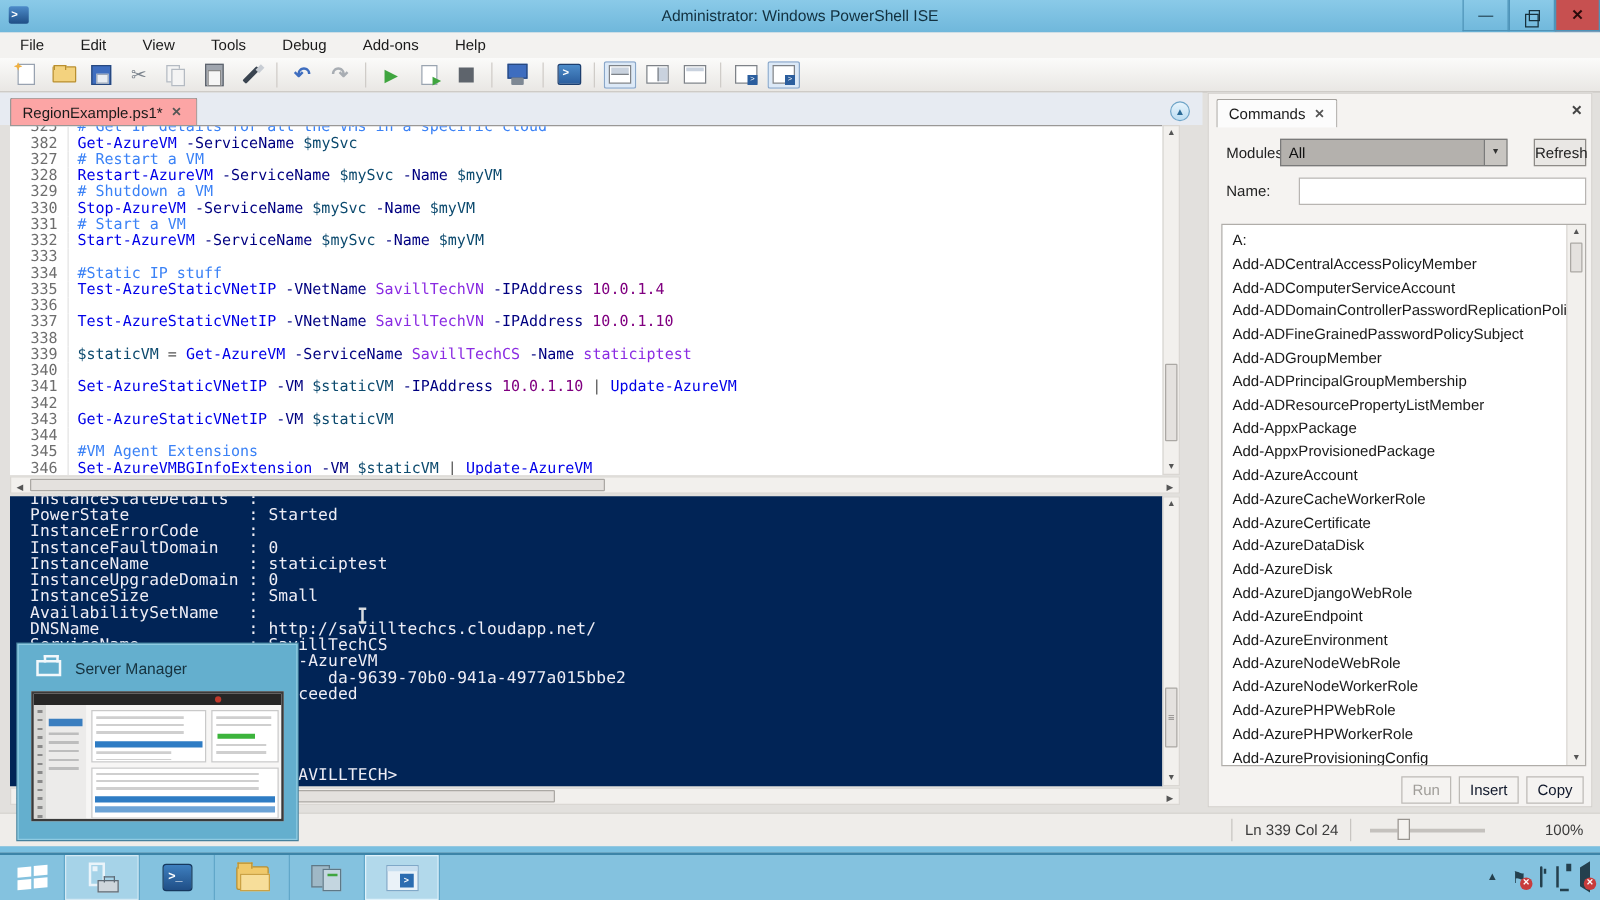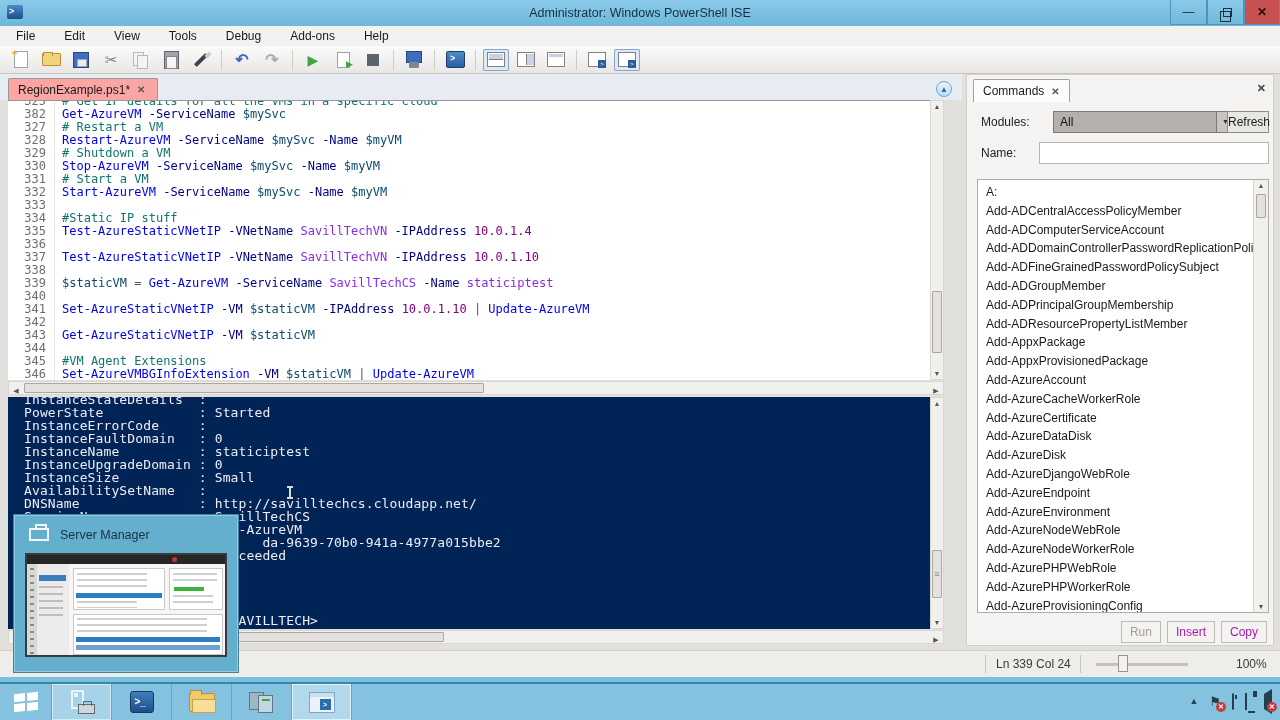--- a/index.html
+++ b/index.html
@@ -75,21 +75,21 @@
     background:linear-gradient(#E8F4FC,#BBDDF2); border:1px solid #6FA5C8; color:#2A6A96;
     font-size:8px; text-align:center; line-height:15px; }
 
   .editor { position:absolute; left:8px; top:100px; width:922px; height:280px; background:#fff;
     border-top:1px solid #9A9896; overflow:hidden; }
   .elines { margin-top:-6px; font-family:"DejaVu Sans Mono","Liberation Mono",monospace; font-size:12px; line-height:13px; }
   .eline { display:flex; height:13px; white-space:pre; }
   .eline .ln { flex:0 0 46px; text-align:right; padding-right:8px; color:#6E6E6E; }
   .eline .lcode { border-left:1px solid #E4E4E4; padding-left:7px; }
   .tok-c{color:#0000E8} .tok-p{color:#000080} .tok-v{color:#0c4a6e} .tok-a{color:#8A2BE2}
-  .tok-n{color:#800080} .tok-m{color:#0f766e} .tok-o{color:#555} .tok-t{color:#000}
+  .tok-n{color:#800080} .tok-m{color:#3b82f6} .tok-o{color:#555} .tok-t{color:#000}
 
   
   .sb { position:absolute; background:#F2F0ED; border:1px solid #DAD7D3; }
   .sb .arr { position:absolute; color:#555; font-size:7px; text-align:center; width:100%; }
   .sbh .arr { width:14px; height:14px; line-height:14px; }
   .thumb { position:absolute; background:#E4E1DE; border:1px solid #ABA8A4; border-radius:1px; }
   .thumb.grip::after { content:"\2261"; position:absolute; left:0; right:0; top:50%; transform:translateY(-55%); text-align:center; color:#8A8784; font-size:9px; }
 
   
   .console { position:absolute; left:8px; top:397px; width:922px; height:232px; background:#012456; overflow:hidden; }
@@ -100,35 +100,35 @@
   .ibeam::before, .ibeam::after { content:""; position:absolute; left:-2px; width:6px; height:2px; background:#D8DCE0; }
   .ibeam::before { top:-1px; } .ibeam::after { bottom:-1px; }
 
   
   .cmdpanel { position:absolute; left:966px; top:74px; width:308px; height:572px; background:#F5F3F1; border:1px solid #D2CFCB; }
   .cmdtab { position:absolute; left:6px; top:4px; height:23px; padding:0 9px; background:#FCFCFC;
     border:1px solid #A5A29E; border-bottom:none; border-radius:2px 2px 0 0;
     display:flex; align-items:center; gap:7px; font-size:12px; color:#1A1A1A; }
   .panel-close { position:absolute; right:7px; top:7px; color:#444; font-size:11px; font-weight:bold; }
   .cmdrow-label { position:absolute; font-size:12px; color:#222; }
-  .dropdown { position:absolute; left:86px; top:36px; width:182px; height:22px; background:#B4B1AD;
+  .dropdown { position:absolute; left:57px; top:36px; width:182px; height:22px; background:#B4B1AD;
     border:1px solid #7A7A7A; font-size:12px; color:#111; line-height:20px; padding-left:6px; }
   .dd-arrow { position:absolute; right:0; top:0; width:18px; height:20px; background:#C8C5C1;
     border-left:1px solid #7A7A7A; text-align:center; font-size:7px; line-height:20px; color:#333; }
   .refreshbtn { position:absolute; left:260px; top:36px; width:42px; height:22px; background:#E9E7E4;
     border:1px solid #8E8B88; font-size:12px; color:#222; text-align:center; line-height:20px; }
   .nameinput { position:absolute; left:72px; top:67px; width:230px; height:22px; background:#fff;
     border:1px solid #B8B5B2; font-size:12px; padding-left:5px; font-family:"Liberation Sans",sans-serif; }
   .cmdlist { position:absolute; left:10px; top:104px; width:292px; height:434px; background:#fff;
     border:1px solid #B0ADA9; overflow:hidden; }
   .cmdlist-inner { padding:3px 0 0 8px; font-size:12px; color:#1A1A1A; }
   .cmd-item { height:18.8px; line-height:18.8px; white-space:nowrap; }
   .cmd-buttons { position:absolute; right:6px; top:546px; display:flex; gap:6px; }
   .cbtn { height:22px; padding:0 8px; background:#F5F3F1; border:1px solid #BDBab6; font-size:12px;
-    color:#a21caf; line-height:20px; }
+    color:#0f172a; line-height:20px; }
   .cbtn.disabled { color:#A09D99; }
 
   
   .statusbar { position:absolute; left:0; top:650px; width:1280px; height:27px; background:#EFEDEA;
     border-top:1px solid #D2CFCB; font-size:12px; color:#3A3A3A; }
   .st-sep { position:absolute; top:4px; width:1px; height:18px; background:#C8C5C1; }
   .st-pos { position:absolute; left:996px; top:6px; }
   .st-slider-track { position:absolute; left:1096px; top:663px; width:92px; height:3px; background:#C4C1BD; }
   .st-slider-thumb { position:absolute; left:1118px; top:655px; width:10px; height:17px; background:#F4F2EF; border:1px solid #98948F; }
   .st-zoom { position:absolute; left:1236px; top:6px; }

